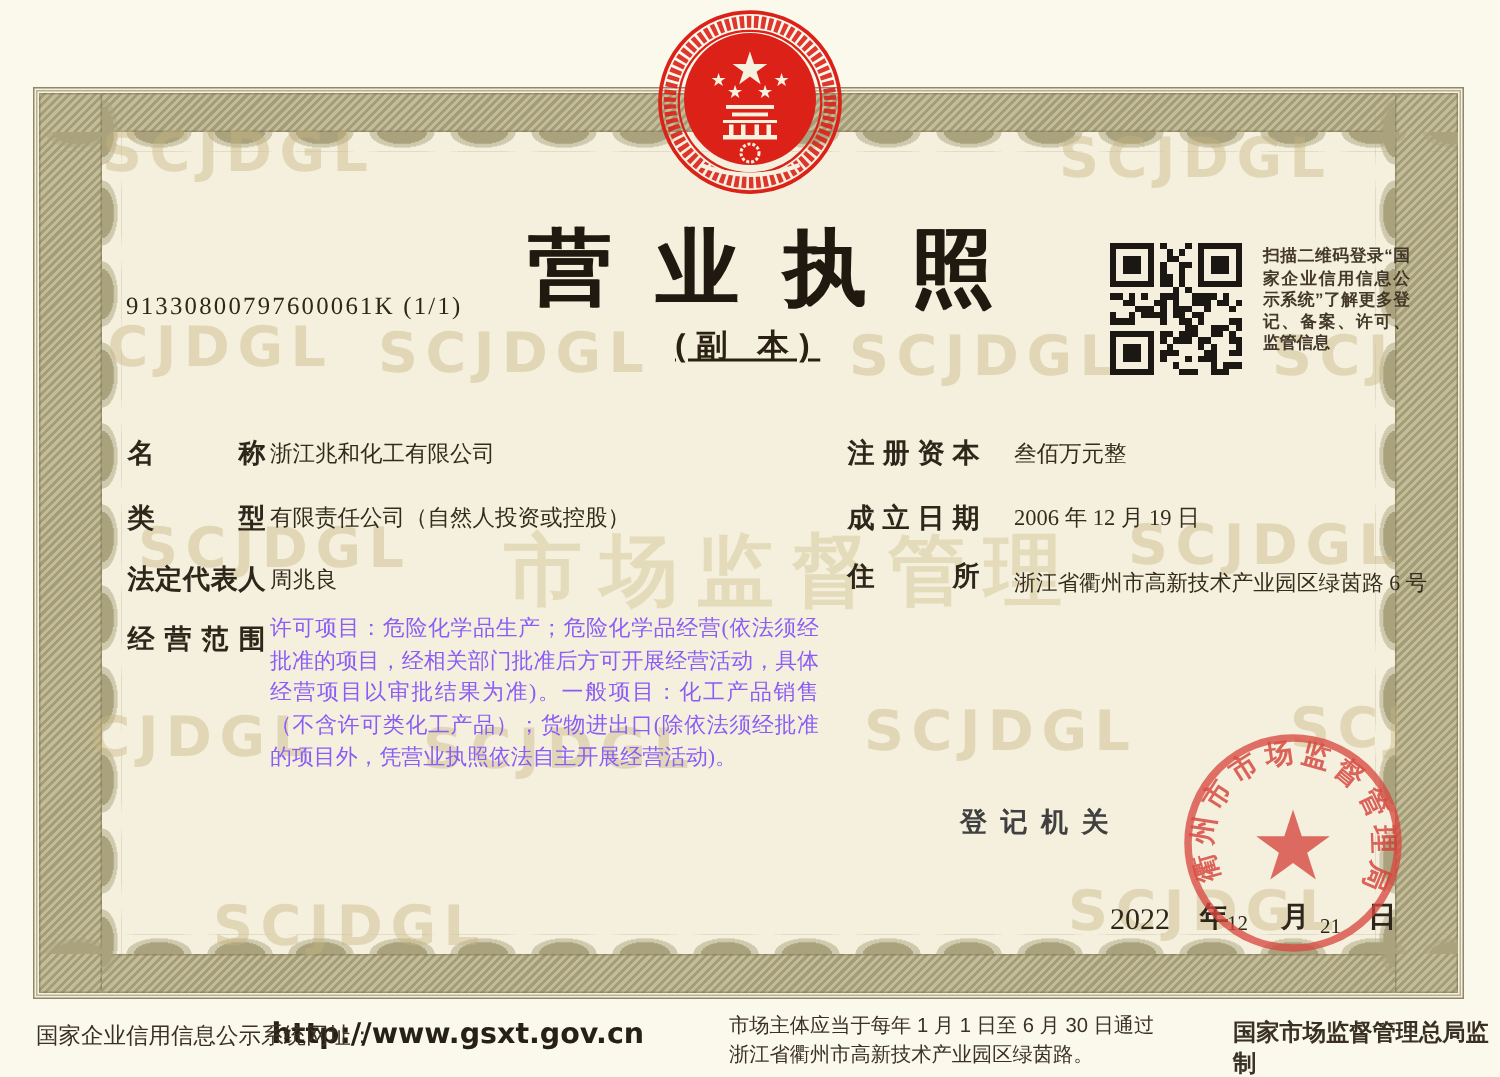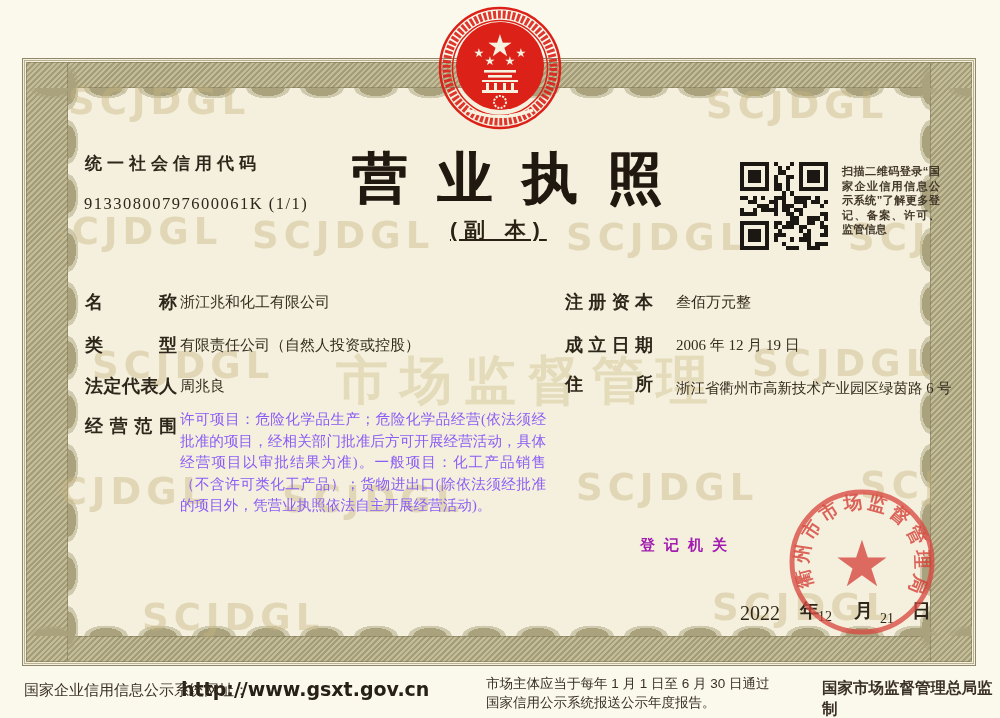--- a/index.html
+++ b/index.html
@@ -52,21 +52,21 @@
 
   
   .flabel{position:absolute;width:92px;font-size:18px;font-weight:bold;color:#2e261a;
       text-align:justify;text-align-last:justify;}
   .flabel.r{width:88px;}
   .fval{position:absolute;font-size:15px;color:#352b1d;font-family:"Liberation Serif",serif;white-space:nowrap;}
   .scope{position:absolute;left:180px;top:409px;width:366px;font-size:14.6px;line-height:21.6px;
       color:#8b5cf6;font-family:"Liberation Serif",serif;text-align:justify;}
 
   
-  .reg-label{position:absolute;left:640px;top:536px;font-size:15px;font-weight:bold;letter-spacing:9px;color:#a21caf;white-space:nowrap;}
+  .reg-label{position:absolute;left:640px;top:536px;font-size:18px;font-weight:bold;letter-spacing:9px;color:#404040;white-space:nowrap;}
   .d{position:absolute;color:#2e261a;}
   .d.num{font-family:"Liberation Serif",serif;font-size:20px;}
   .d.small{font-family:"Liberation Serif",serif;font-size:14px;}
   .d.unit{font-size:19px;font-weight:bold;}
 
   
   .seal{position:absolute;left:786px;top:486px;width:152px;height:152px;opacity:.9;}
 
   
   .emblem{position:absolute;left:437px;top:4px;width:126px;height:130px;}
@@ -106,21 +106,20 @@
       <span class="wm" style="left: 92px; top: 344px;">SCJDGL</span>
       <span class="wm" style="left: 752px; top: 342px;">SCJDGL</span>
       <span class="wm" style="left: 28px; top: 470px;">SCJDGL</span>
       <span class="wm" style="left: 282px; top: 478px;">SCJDGL</span>
       <span class="wm" style="left: 576px; top: 466px;">SCJDGL</span>
       <span class="wm" style="left: 860px; top: 464px;">SCJDGL</span>
       <span class="wm" style="left: 142px; top: 596px;">SCJDGL</span>
       <span class="wm" style="left: 712px; top: 586px;">SCJDGL</span>
     </div>
 
-  <div class="credit-label">统一社会信用代码</div>
   <div class="credit-code">91330800797600061K  (1/1)</div>
   <div class="doc-title">营业执照</div>
   <div class="doc-subtitle">(副 本)</div>
 
   <div class="qr-box">
     <svg width="88" height="88" viewBox="0 0 84 84" shape-rendering="crispEdges">
       <rect width="84" height="84" fill="#f5f0dd"></rect>
       <g id="qm" fill="#1b1712">
           <rect x="32" y="0" width="4" height="4"></rect>
           <rect x="48" y="0" width="4" height="4"></rect>
@@ -322,16 +321,16 @@
     </g>
     <g stroke="#f7f2df" fill="none">
       <circle cx="63" cy="98" r="6" stroke-width="2" stroke-dasharray="2 1.3"></circle>
       <path d="M30 106 Q63 119 96 106" stroke-width="3"></path>
     </g>
   </svg>
 
   <div class="ft site-url">http://www.gsxt.gov.cn</div>
   <div class="ft site-label">国家企业信用信息公示系统网址：</div>
   <div class="ft notice1">市场主体应当于每年 1 月 1 日至 6 月 30 日通过</div>
-  <div class="ft notice2">国家信用公示系统报送公示年度报告。</div>
+  <div class="ft notice2">浙江省衢州市高新技术产业园区绿茵路。</div>
   <div class="ft issuer">国家市场监督管理总局监制</div>
 
 </div>
 
 </body></html>

